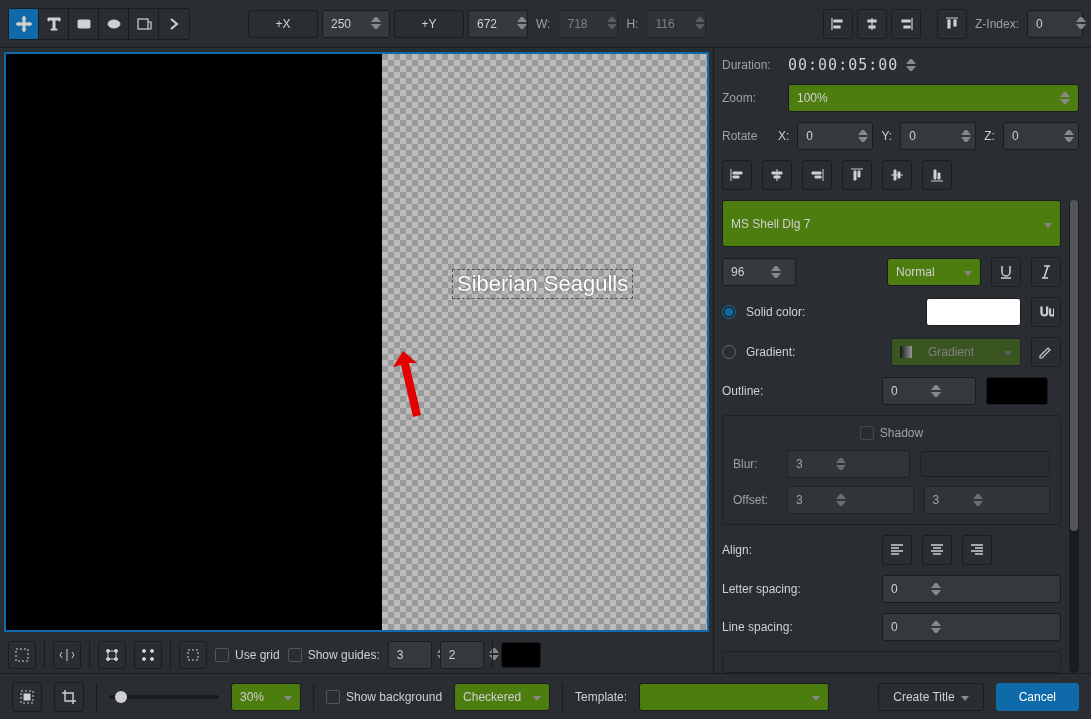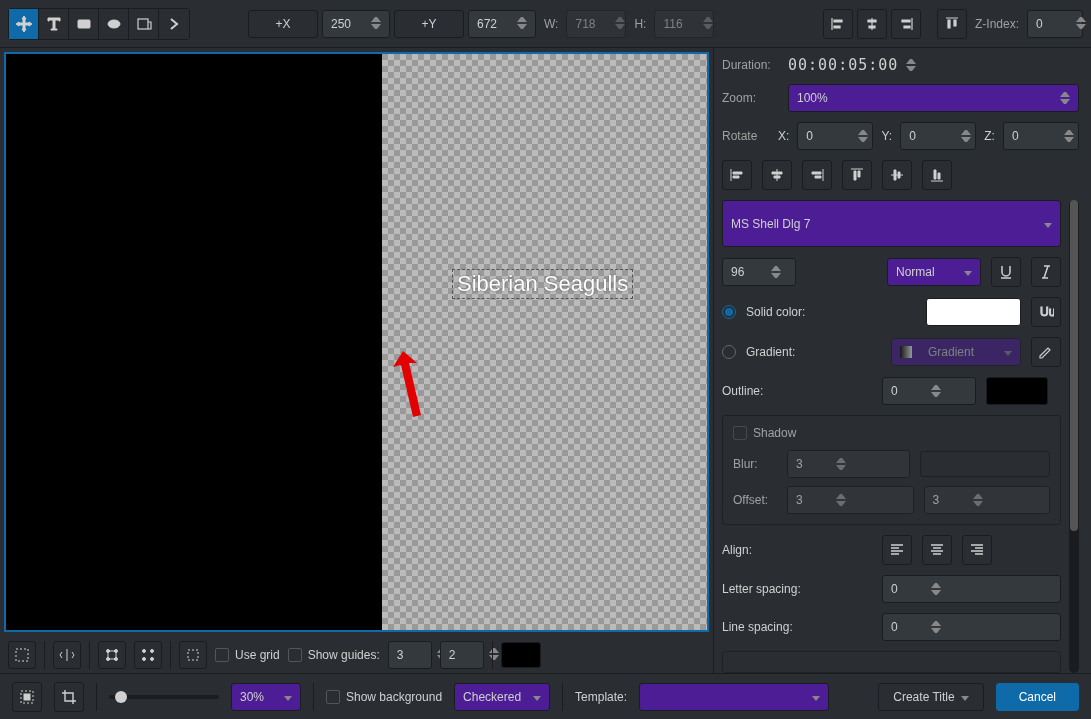--- a/index.html
+++ b/index.html
@@ -54,21 +54,21 @@
 .canvas-tools { height: 40px; display: flex; align-items: center; padding: 0 8px; gap: 8px; }
 .canvas-tools .icon-btn { width: 28px; height: 28px; }
 .checkbox { display: flex; align-items: center; gap: 6px; }
 .checkbox .box { width: 14px; height: 14px; border: 1px solid #555; border-radius: 2px; background: #2a2e33; }
 .swatch { width: 40px; height: 26px; border: 1px solid #1a1c1f; border-radius: 3px; background: #000; }
 
 .props-panel { width: 378px; border-left: 1px solid #1a1c1f; display: flex; flex-direction: column; padding: 8px 12px 0 8px; gap: 10px; overflow: hidden; }
 .prop-row { display: flex; align-items: center; gap: 8px; }
 .prop-row .lbl { width: 58px; color: #a0a0a0; }
 .duration-val { font-family: "Consolas", monospace; font-size: 15px; letter-spacing: 1px; color: #d0d0d0; }
-.dropdown { flex: 1; height: 28px; background: #4c1d95; border: 1px solid #1a1c1f; border-radius: 3px; display: flex; align-items: center; padding: 0 8px; justify-content: space-between; cursor: pointer; }
+.dropdown { flex: 1; height: 28px; background: #4d7c0f; border: 1px solid #1a1c1f; border-radius: 3px; display: flex; align-items: center; padding: 0 8px; justify-content: space-between; cursor: pointer; }
 .num-input.wide { flex: 1; }
 .num-input.wide input { flex: 1; }
 
 .align-btns { display: flex; gap: 10px; }
 
 .tabs { display: flex; border-bottom: 1px solid #1a1c1f; }
 .tab { padding: 8px 16px; cursor: pointer; border-top: 2px solid transparent; }
 .tab.active { background: #222528; border-top: 2px solid #0e6aa8; }
 
 .tab-content { flex: 1; display: flex; gap: 8px; overflow: hidden; }
@@ -136,21 +136,21 @@
 
   <button class="field-btn" style="width:70px">+X</button>
   <div class="num-input" style="width:68px">
     <input value="250" style="">
     <div class="spinner">
         <div class="up"></div>
         <div class="down"></div>
       </div>
   </div>
   <button class="field-btn" style="width:70px">+Y</button>
-  <div class="num-input" style="width:68px">
+  <div class="num-input" style="width:60px">
     <input value="672" style="">
     <div class="spinner">
         <div class="up"></div>
         <div class="down"></div>
       </div>
   </div>
   <span class="label">W:</span>
   <div class="num-input disabled" style="width:60px">
     <input disabled="" value="718" style="">
     <div class="spinner">
@@ -417,21 +417,21 @@
             <input value="0" style="">
             <div class="spinner">
                 <div class="up"></div>
                 <div class="down"></div>
               </div>
           </div>
           <div class="swatch-black"></div>
         </div>
 
         <div class="shadow-box">
-          <div class="form-row" style="margin-bottom:10px">
+          <div class="form-row" style="justify-content:center;margin-bottom:10px">
             <div class="checkbox">
               <div class="box"></div>
               <span>Shadow</span>
             </div>
           </div>
           <div class="form-row" style="margin-bottom:8px">
             <span style="width:44px">Blur:</span>
             <div class="num-input" style="flex:1">
                 <input disabled="" value="3" style="">
                 <div class="spinner">

